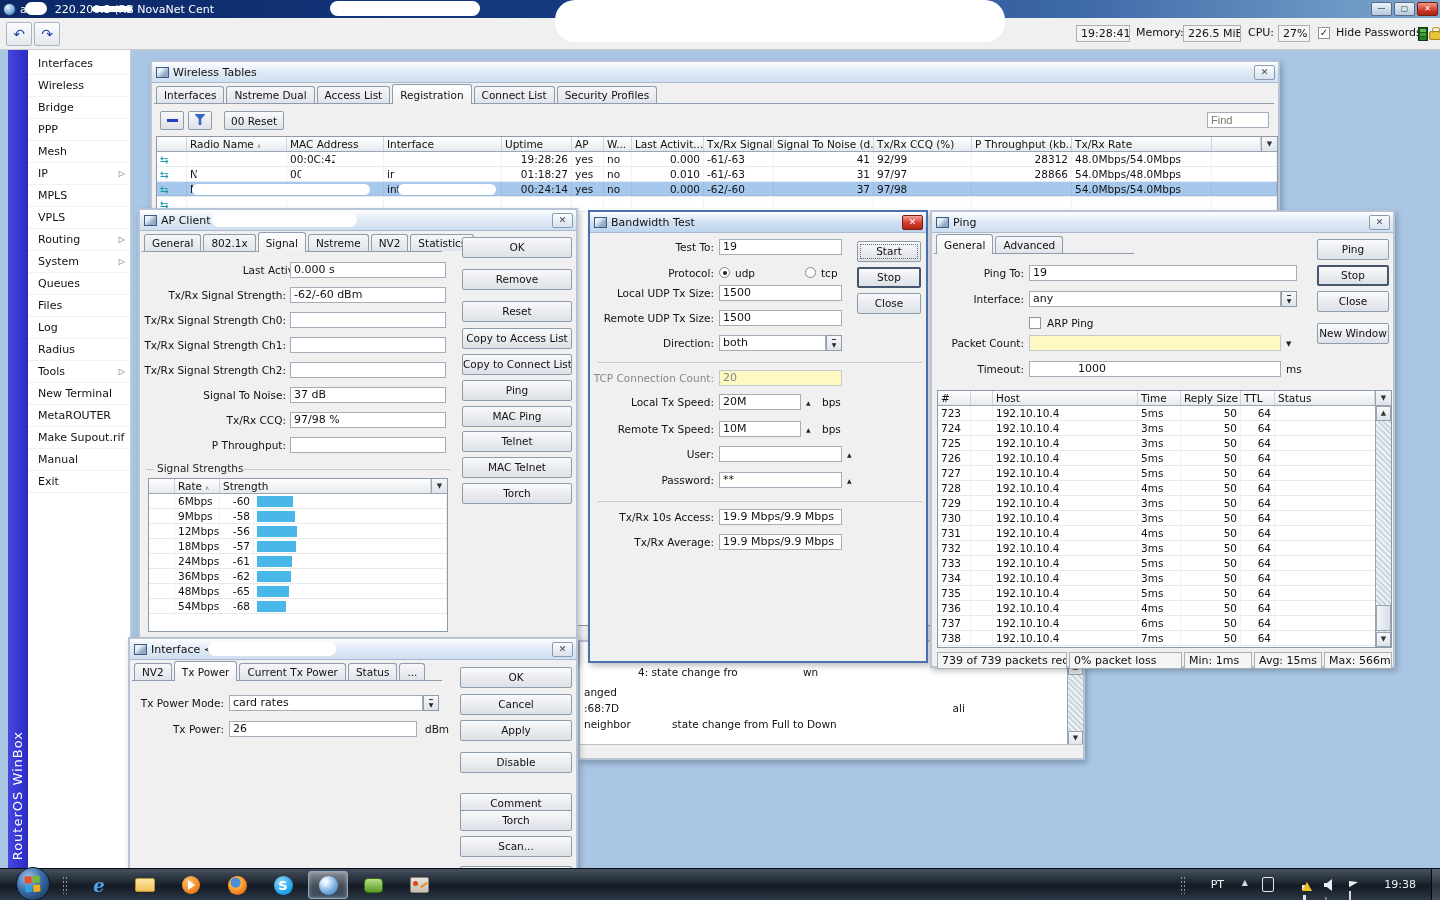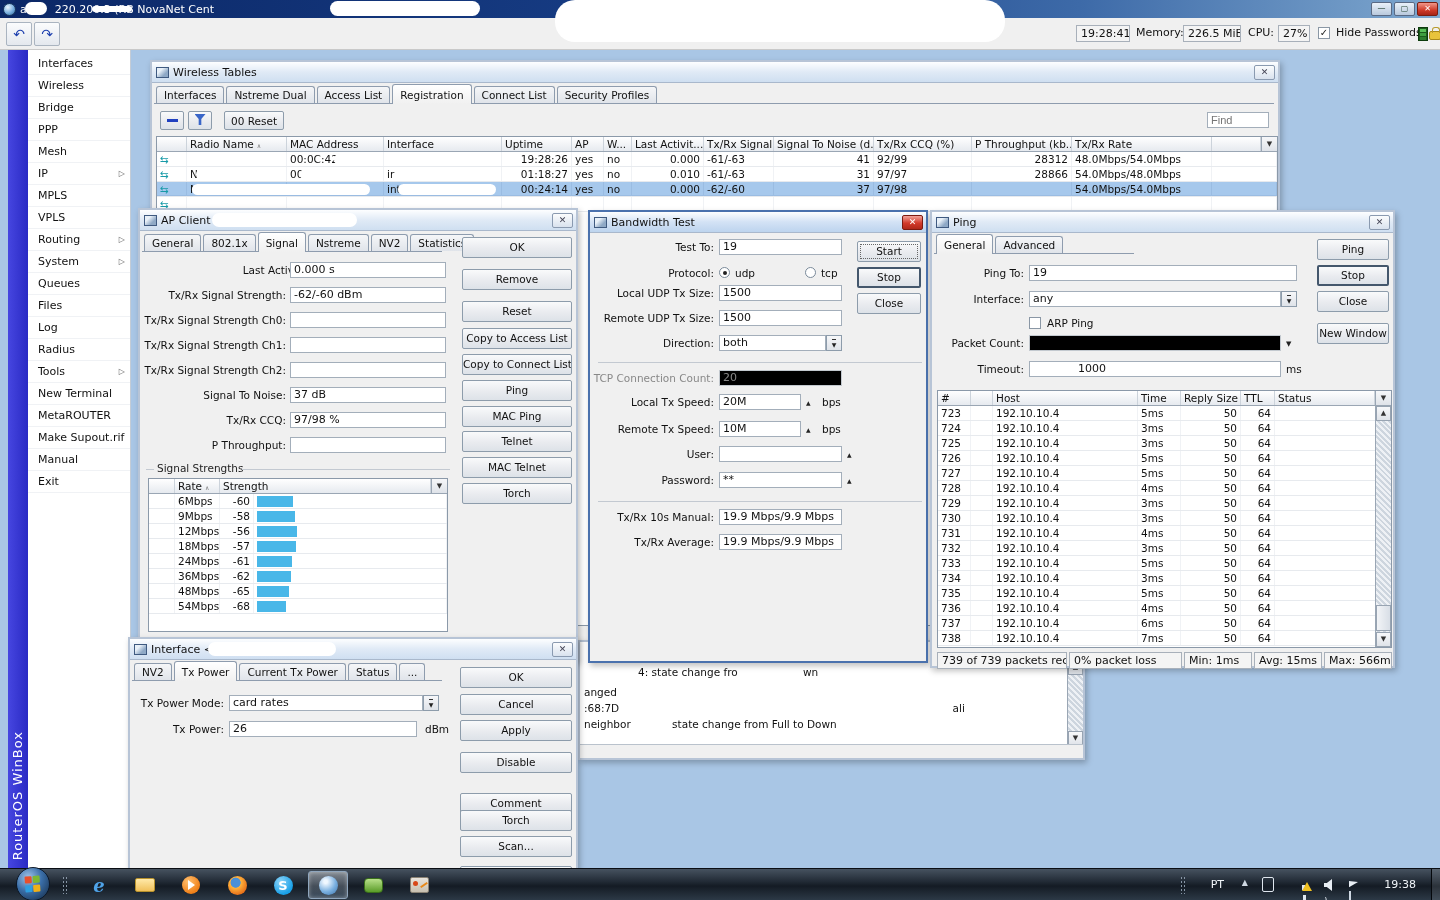--- a/index.html
+++ b/index.html
@@ -37,21 +37,21 @@
   .tb .ttl { white-space:nowrap; overflow:hidden; }
   .docico { width:13px; height:11px; background:linear-gradient(135deg,#e8f0f8 30%,#8fa9c6 70%); border:1px solid #3f5a80; flex:none; }
   .closebx { position:absolute; right:3px; top:3px; width:21px; height:15px; border:1px solid #8a9ab0; border-radius:2px; background:linear-gradient(#fbfcfd,#d9e2ee); color:#445; font-size:9px; line-height:13px; text-align:center; }
   .closebx.red { background:linear-gradient(#f2a39a,#d2392a 55%,#b0281a); color:#fff; border-color:#7c1a10; }
   .tabs { position:absolute; height:21px; display:flex; align-items:flex-end; gap:2px; border-bottom:1px solid #8e9cae; padding-left:2px; }
   .tab { border:1px solid #8e9cae; border-bottom:none; border-radius:3px 3px 0 0; padding:2px 7px 2px; background:linear-gradient(#f5f6f8,#e0e4ea); line-height:12px; white-space:nowrap; font-size:10.5px; }
   .tab.act { background:linear-gradient(#ffffff,#f0f0f0); padding-top:4px; margin-bottom:-1px; padding-bottom:3px; }
   .lbl { position:absolute; text-align:right; white-space:nowrap; font-size:10.5px; line-height:16px; }
   .lbl.dis { color:#888; }
   .inp { position:absolute; height:16px; background:#fff; border:1px solid #a3aeba; padding:0 3px; line-height:14px; white-space:nowrap; overflow:hidden; font-size:11px; }
-  .inp.dis { background:#000000; color:#888; border-color:#c3c9cf; }
+  .inp.dis { background:#fef9c3; color:#888; border-color:#c3c9cf; }
   .btn { position:absolute; border:1px solid #8d9cab; border-radius:2px; background:linear-gradient(#f9fafb,#e9ebef 55%,#dde2e8); text-align:center; line-height:19px; height:21px; font-size:10.5px; white-space:nowrap; overflow:hidden; }
   .btn.def { border:2px solid #44576c; line-height:17px; }
   .btn.foc { outline:1px dotted #666; outline-offset:-4px; }
   .ddbtn { position:absolute; width:16px; height:16px; border:1px solid #8d9cab; background:linear-gradient(#f6f7f9,#dfe3e9); text-align:center; }
   .dda { display:inline-block; font-size:6px; line-height:7px; border-top:1px solid #333; padding-top:1px; margin-top:3px; color:#222; }
   .spin { position:absolute; font-size:6px; color:#222; line-height:8px; }
   .unit { position:absolute; font-size:10.5px; line-height:16px; }
   .radio { width:11px; height:11px; border-radius:50%; border:1px solid #7a8a9a; background:#fff; position:absolute; }
   .radio.on::after { content:""; position:absolute; left:2.5px; top:2.5px; width:4px; height:4px; border-radius:50%; background:#222; }
   .ckb { width:12px; height:12px; border:1px solid #8a97a5; background:#fff; position:absolute; }
@@ -539,21 +539,21 @@
   <span class="unit" style="left:232px;top:209px;">bps</span>
   <div class="lbl" style="left:0;top:234px;width:124px;">User:</div>
   <div class="inp" style="left:129px;top:234px;width:123px;"></div>
   <div class="blob" style="left:135px;top:235px;width:112px;height:13px;"></div>
   <span class="spin" style="left:257px;top:239px;">▲</span>
   <div class="lbl" style="left:0;top:260px;width:124px;">Password:</div>
   <div class="inp" style="left:129px;top:260px;width:123px;">**</div>
   <div class="blob" style="left:150px;top:261px;width:98px;height:13px;"></div>
   <span class="spin" style="left:257px;top:265px;">▲</span>
   <div class="gline" style="left:8px;top:289px;width:324px;"></div>
-  <div class="lbl" style="left:0;top:297px;width:124px;">Tx/Rx 10s Manual:</div>
+  <div class="lbl" style="left:0;top:297px;width:124px;">Tx/Rx 10s Access:</div>
   <div class="inp" style="left:129px;top:297px;width:123px;">19.9 Mbps/9.9 Mbps</div>
   <div class="lbl" style="left:0;top:322px;width:124px;">Tx/Rx Average:</div>
   <div class="inp" style="left:129px;top:322px;width:123px;">19.9 Mbps/9.9 Mbps</div>
   <div class="btn foc" style="left:267px;top:29px;width:64px;">Start</div>
   <div class="btn def" style="left:267px;top:55px;width:64px;">Stop</div>
   <div class="btn" style="left:267px;top:81px;width:64px;">Close</div>
 </div>
 
 <div class="win" style="left:930px;top:210px;width:465px;height:458px;z-index:40;">
   <div class="tb">

